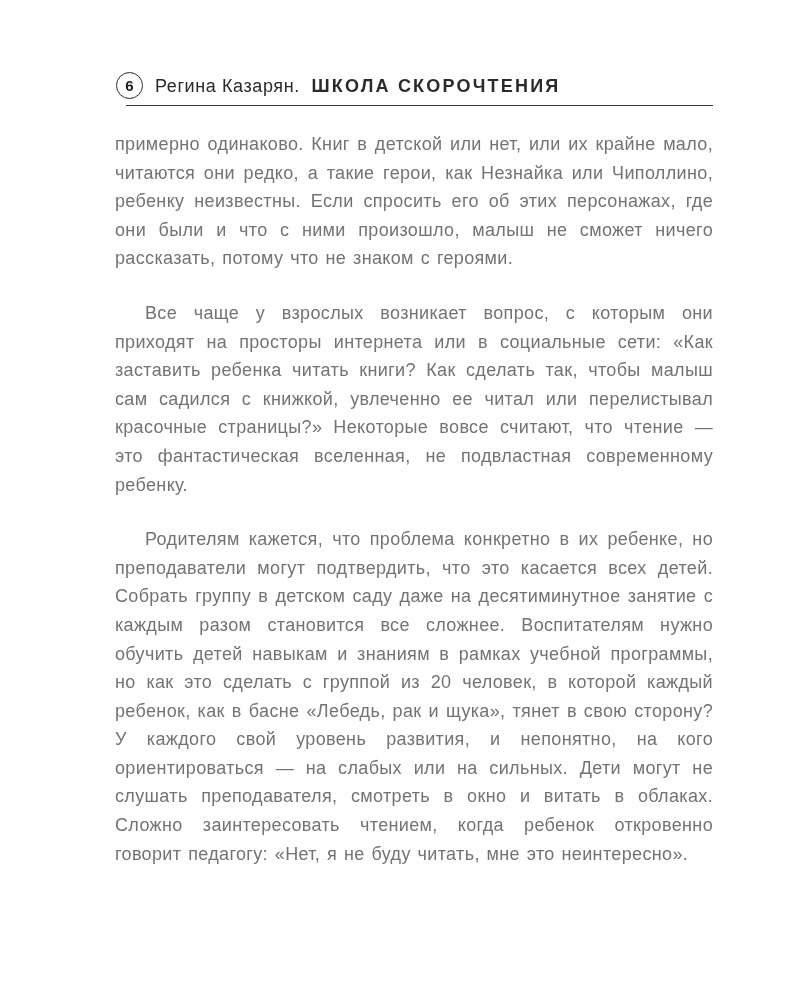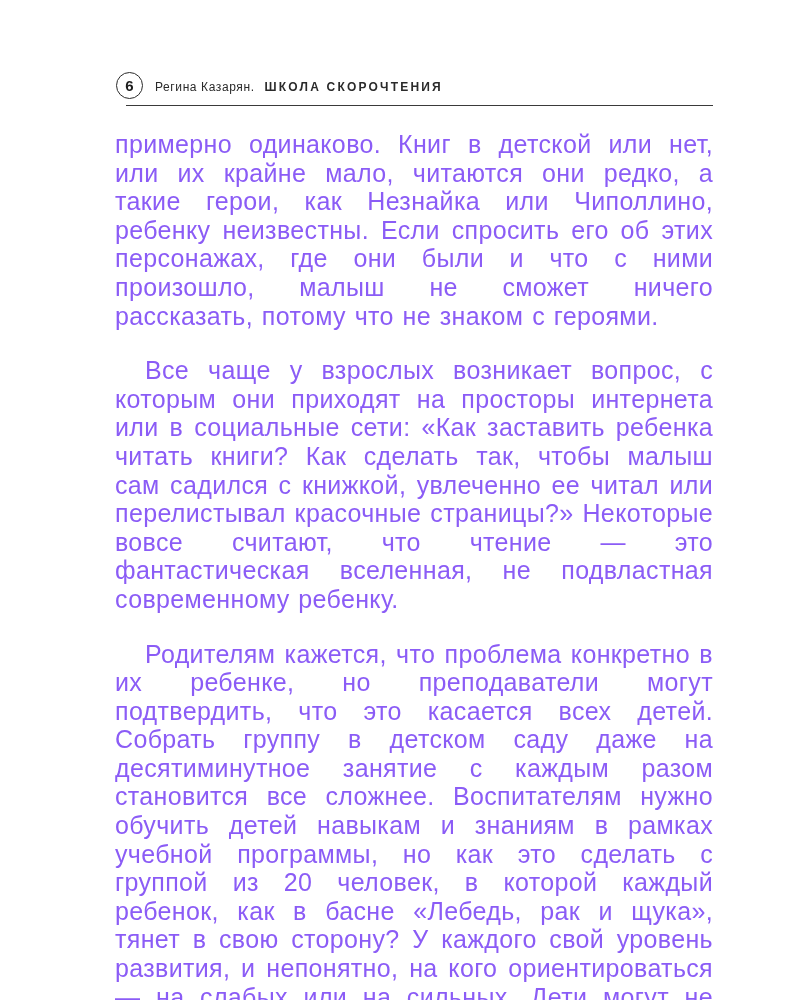--- a/index.html
+++ b/index.html
@@ -37,21 +37,21 @@
     border-radius: 50%;
     display: flex;
     align-items: center;
     justify-content: center;
     font-size: 15px;
     font-weight: bold;
     color: #1c1c1c;
     box-sizing: border-box;
   }
   .header-text {
-    font-size: 12px;
+    font-size: 18px;
     letter-spacing: 0.6px;
     white-space: nowrap;
     color: #2a2a2a;
     padding-top: 2px;
   }
   .header-author {
     font-weight: normal;
   }
   .header-title {
     font-weight: bold;
@@ -65,26 +65,26 @@
     width: 587px;
   }
   .body-text {
     position: absolute;
     top: 130px;
     left: 115px;
     width: 598px;
   }
   .body-text p {
     margin: 0 0 5px 0;
-    font-size: 25px;
+    font-size: 18px;
     line-height: 28.6px;
     text-align: justify;
     letter-spacing: 0.35px;
     word-spacing: 1.5px;
-    color: #8b5cf6;
+    color: #737373;
   }
   .body-text p.indent {
     text-indent: 30px;
     margin-top: 26px;
   }
   .body-text p.no-indent {
     text-indent: 0;
   }
 </style>
 </head>

